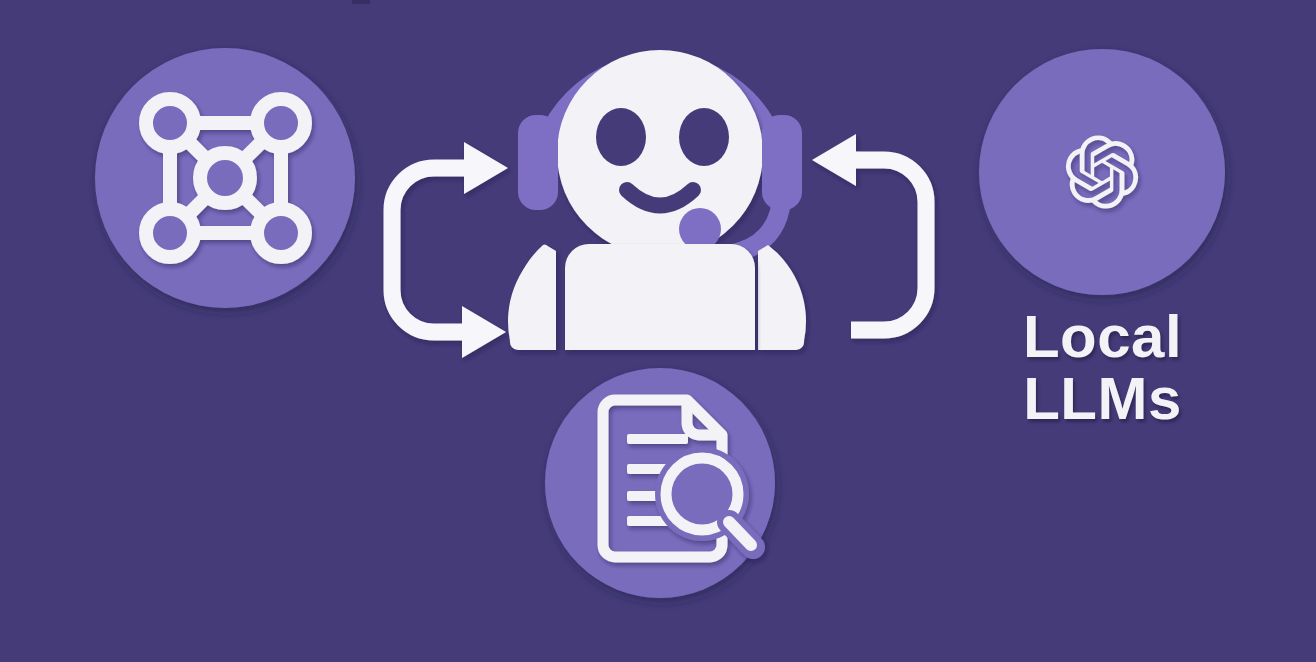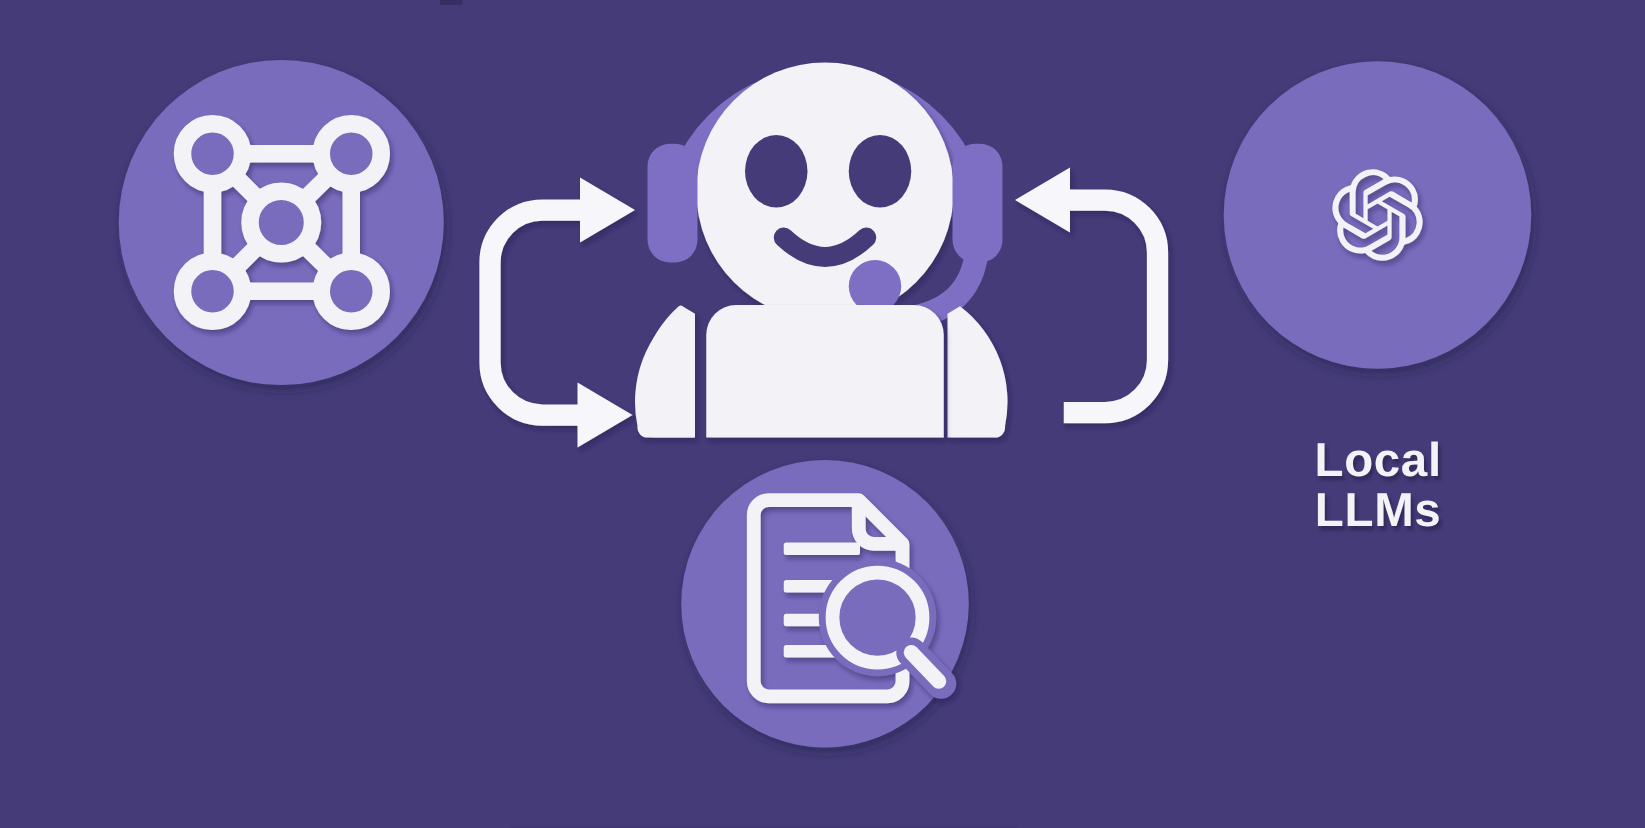--- a/index.html
+++ b/index.html
@@ -44,22 +44,21 @@
   #label-mcp {
     left: 95px;
     top: 306px;
     width: 260px;
     font-size: 47px;
   }
   #label-local-llms {
     left: 975px;
     top: 306px;
     width: 255px;
-    font-size: 38px;
-    margin-top: 44px;
+    font-size: 60px;
   }
   #label-rag {
     left: 535px;
     top: 603px;
     width: 250px;
     font-size: 47px;
   }
 </style>
 </head>
 <body>

